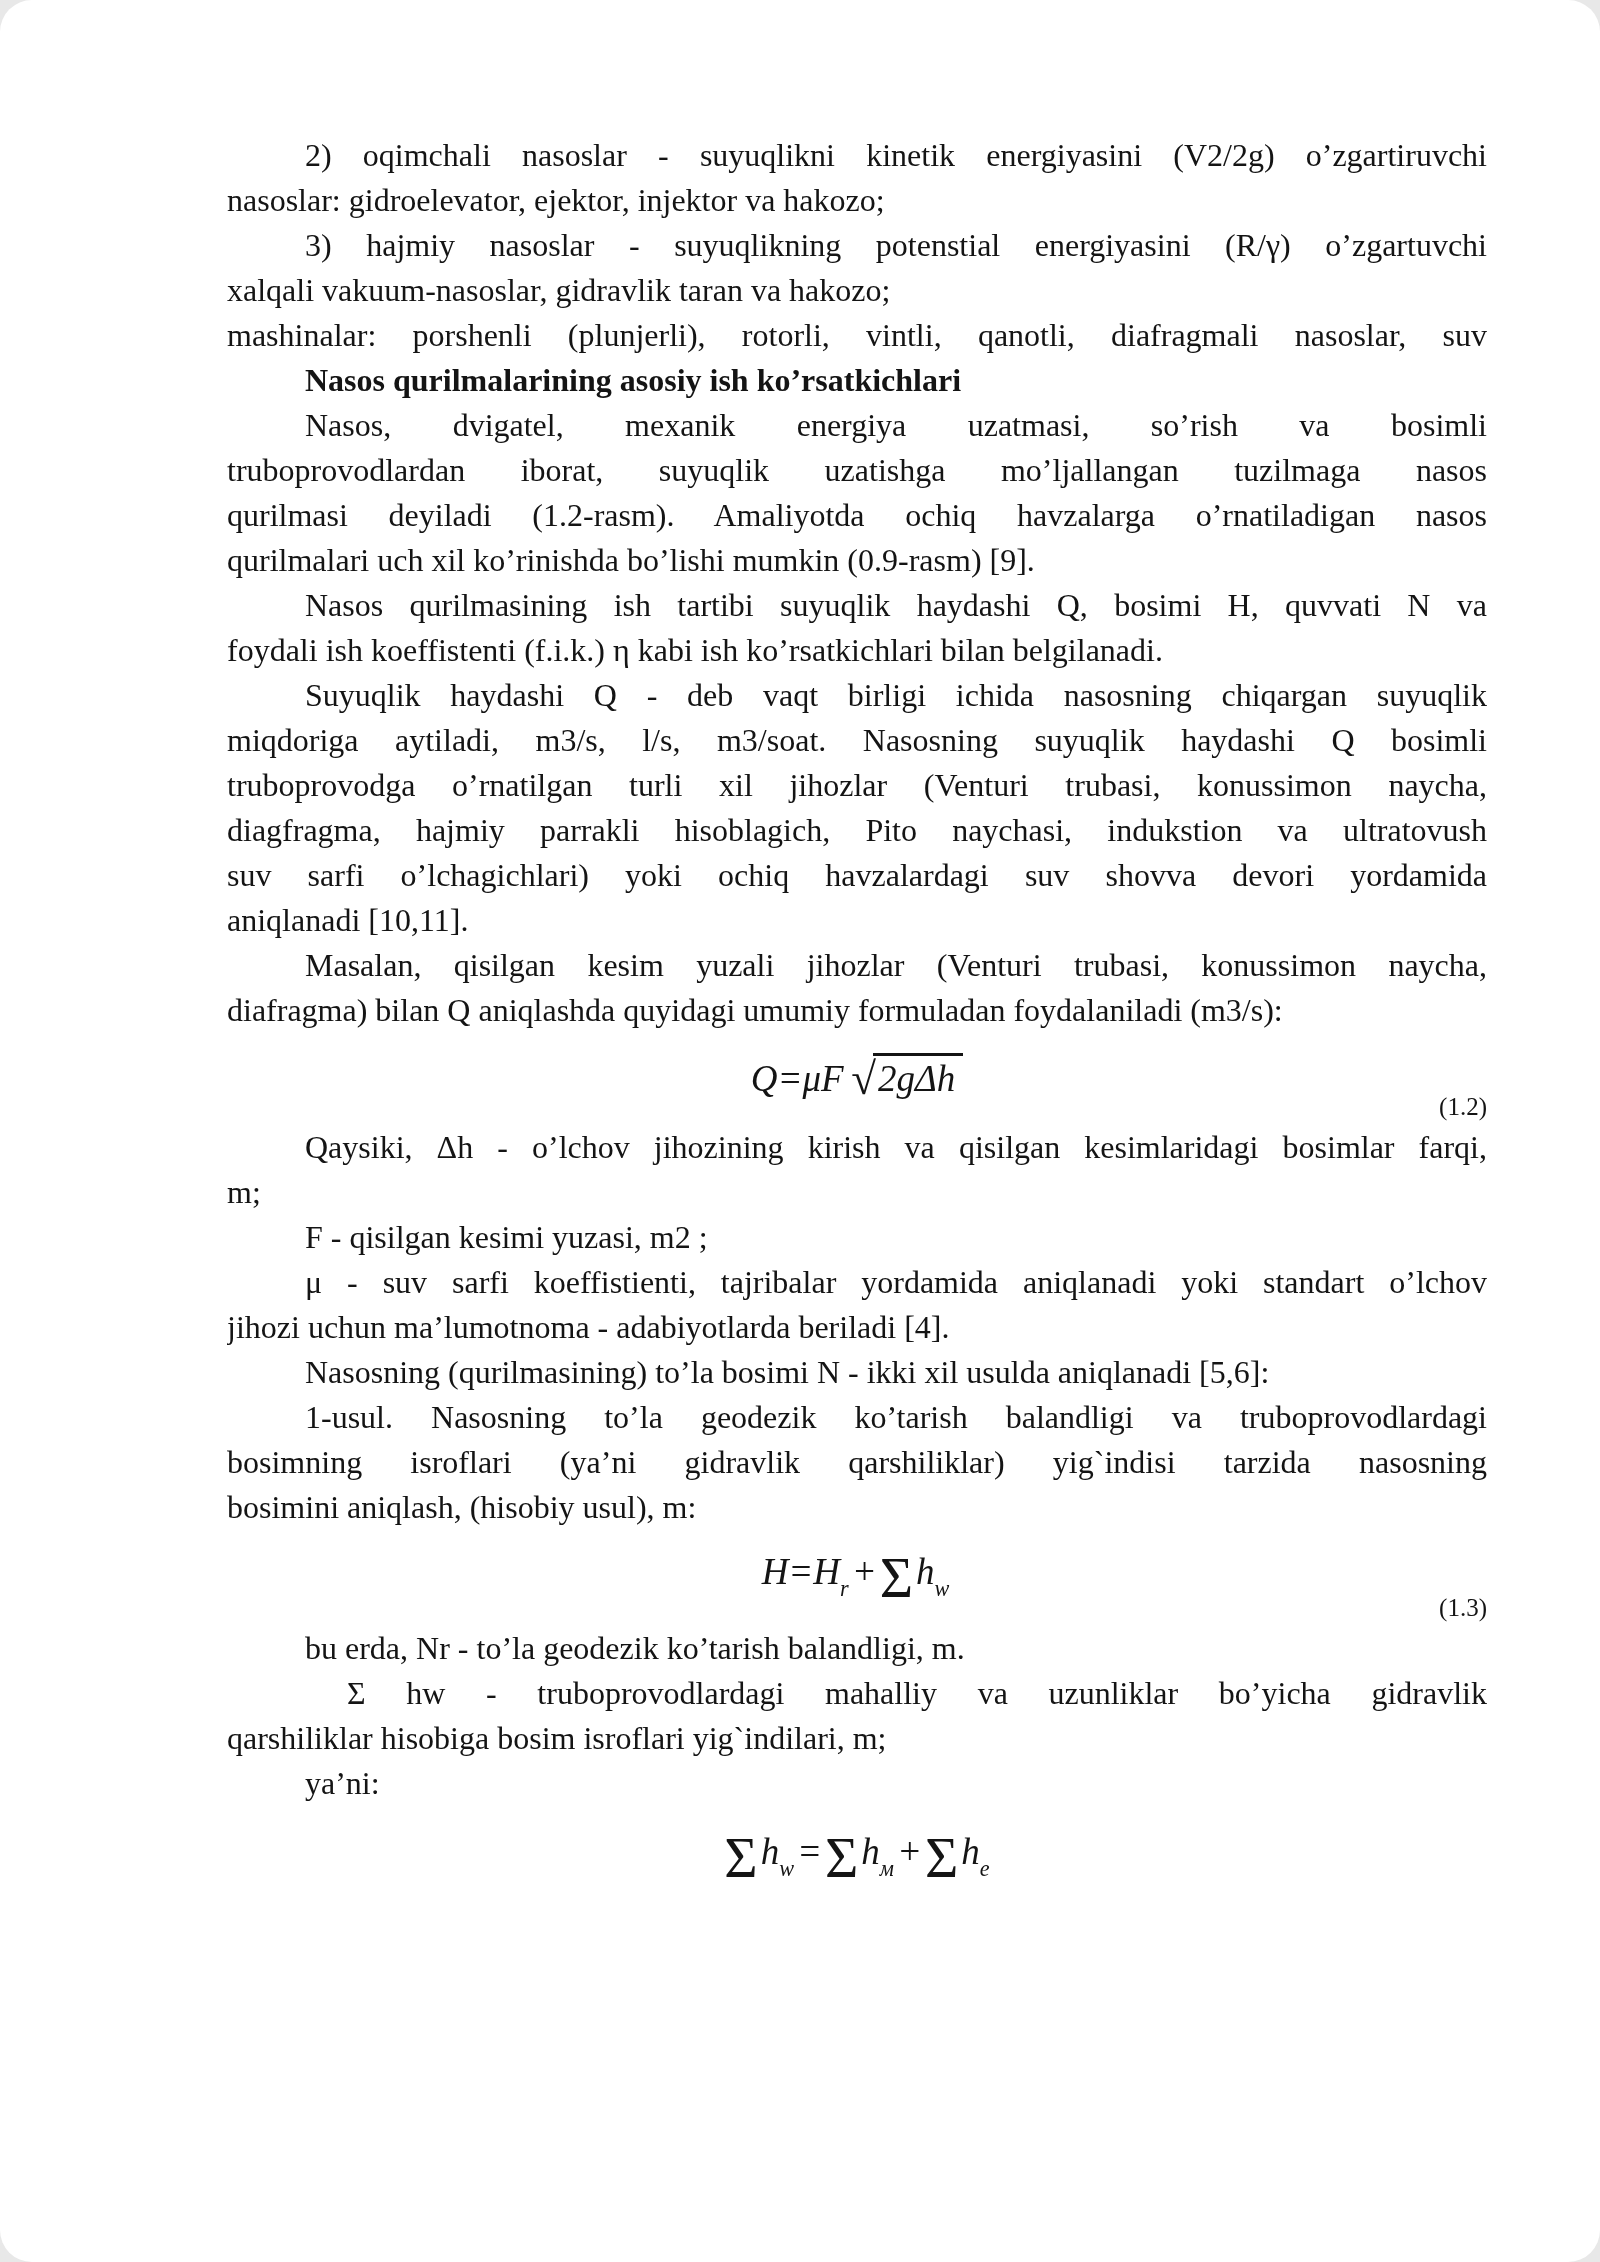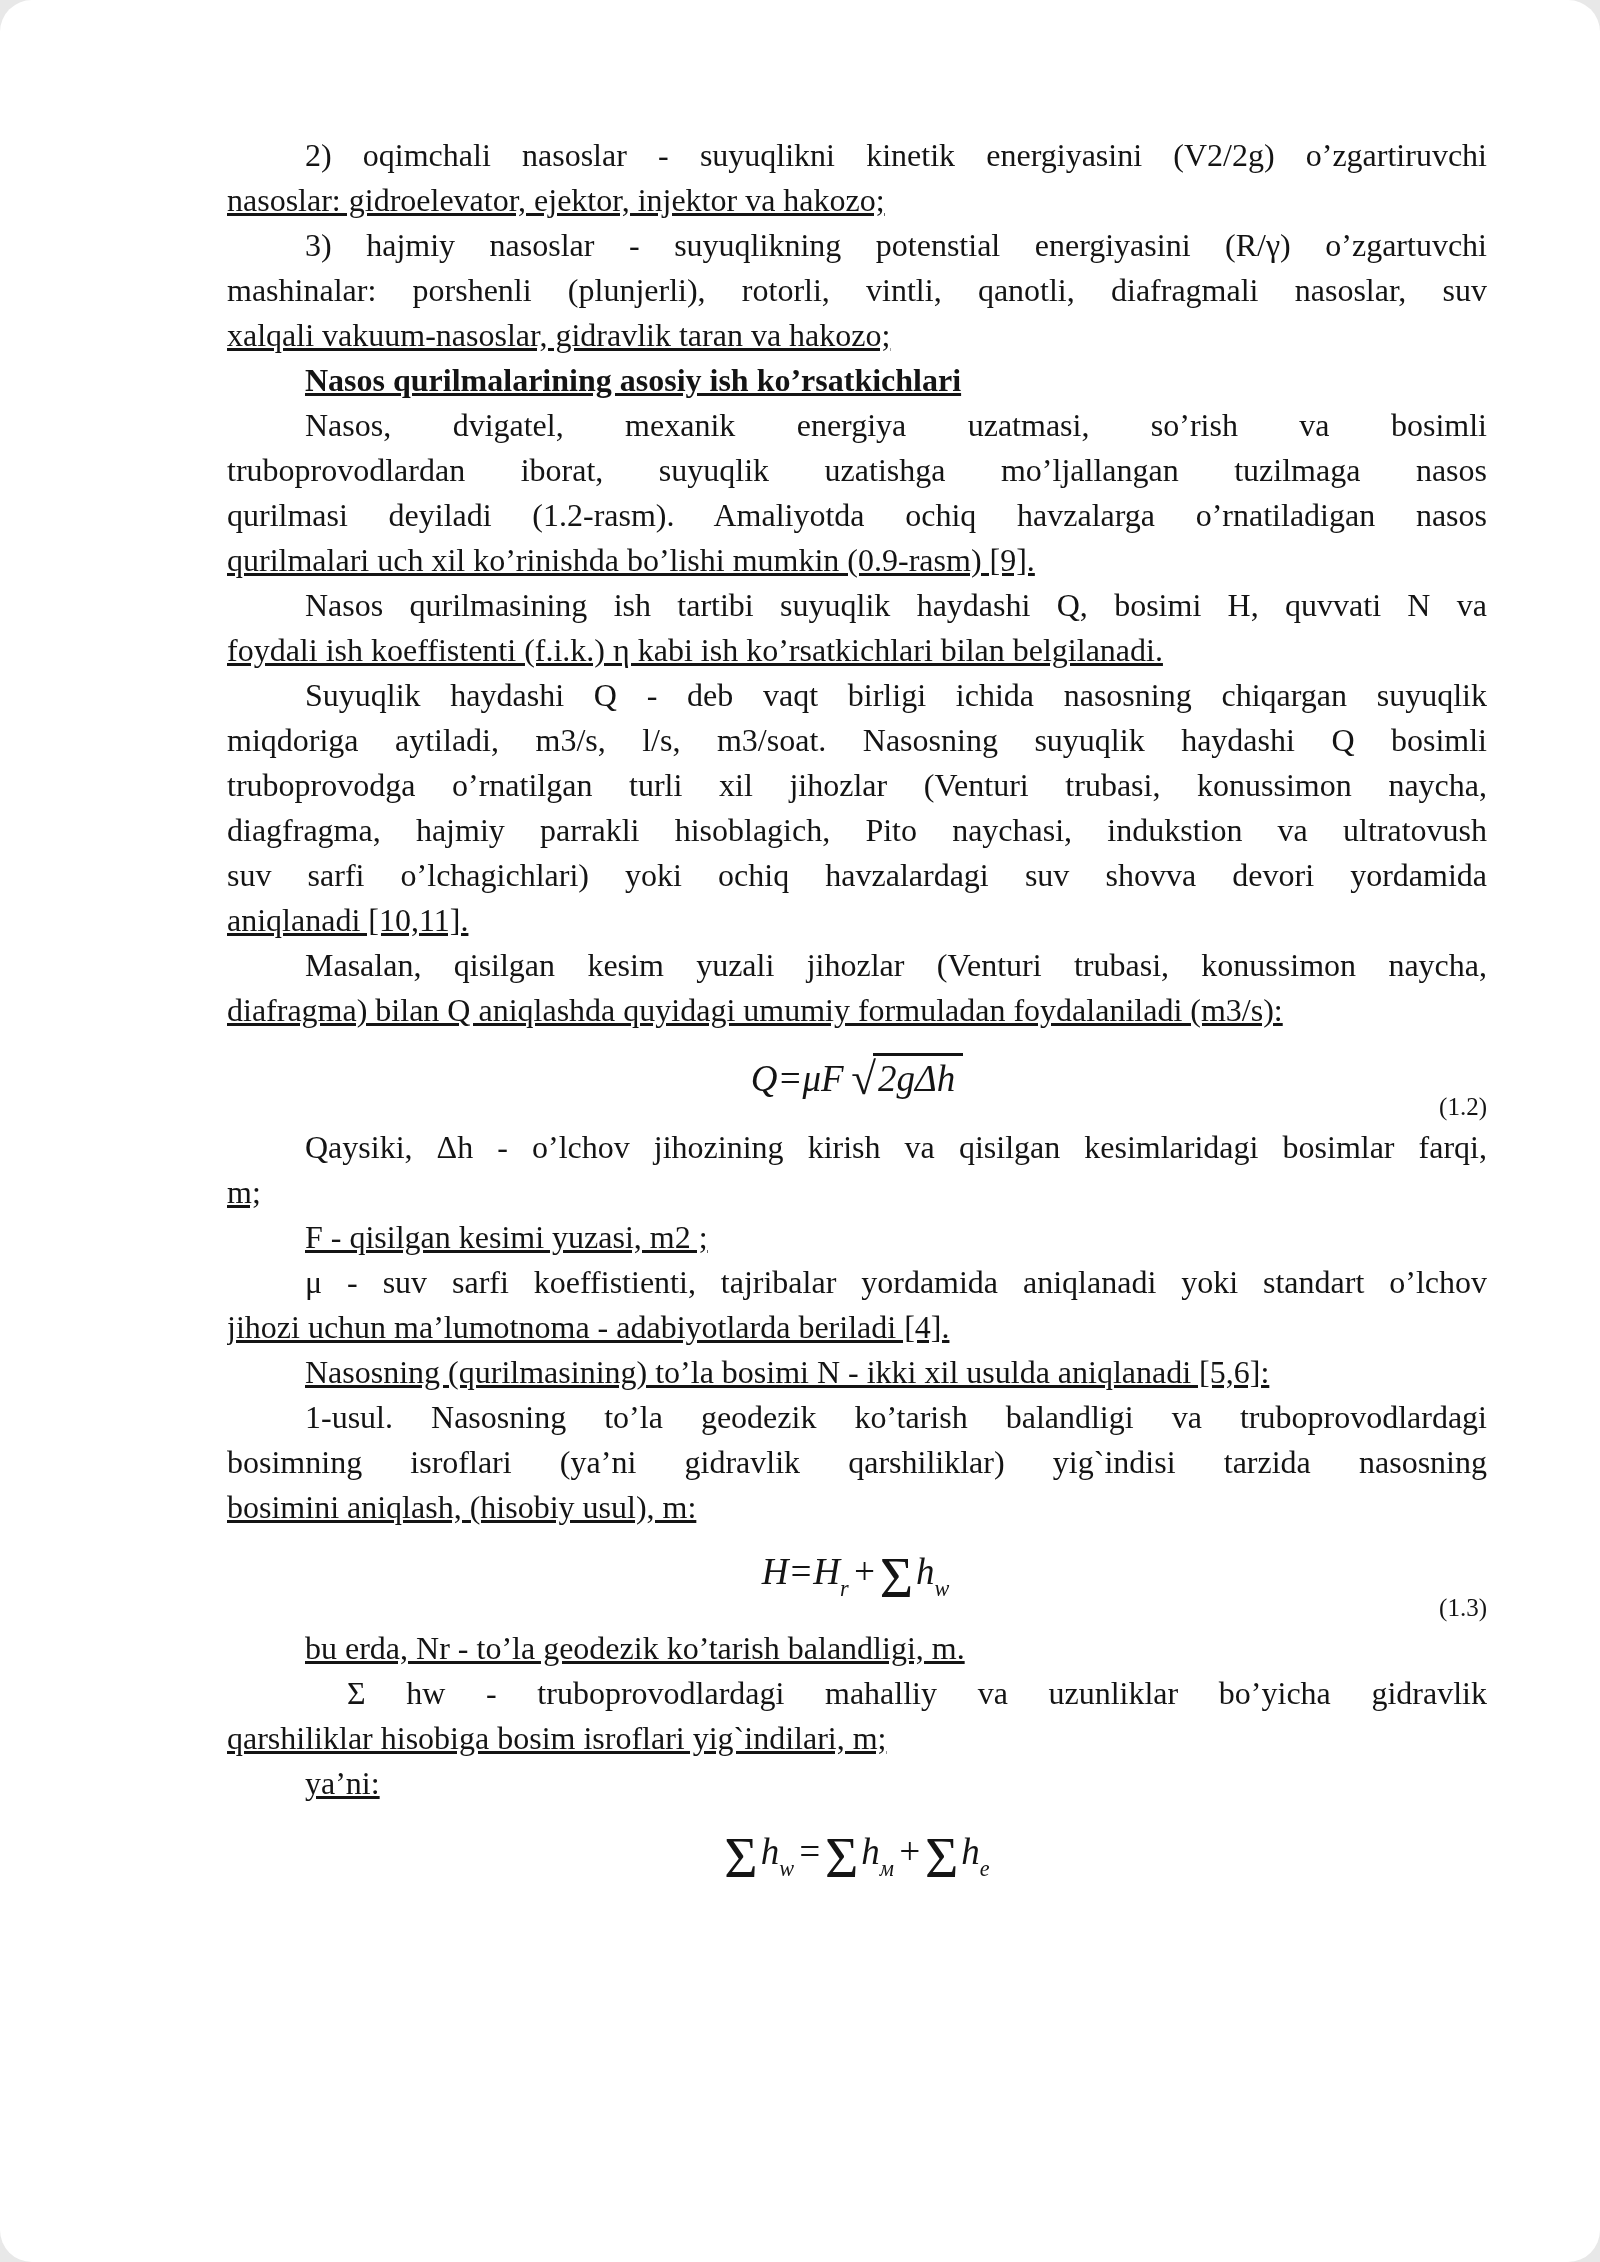--- a/index.html
+++ b/index.html
@@ -22,21 +22,20 @@
     height:45px; line-height:45px;
     font-size:32px;
     text-align:justify;
     text-align-last:justify;
     overflow:hidden;
     white-space:normal;
   }
   .line.last {
     text-align:right;
     text-align-last:left;
-    text-decoration:underline;
   }
   .indent-normal { padding-left:78px; }
   .indent-wide   { padding-left:120px; }
   .heading .line { font-weight:bold; }
   .eq-row {
     position:relative;
     display:flex; align-items:center; justify-content:center;
   }
   .formula {
     font-size:37px; font-style:italic; white-space:nowrap;
@@ -65,22 +64,22 @@
 <body>
 
 <div id="page">
   <div id="doc">
       <div class="para">
         <div class="line indent-normal">2) oqimchali nasoslar - suyuqlikni kinetik energiyasini (V2/2g) o’zgartiruvchi</div>
         <div class="line last">nasoslar: gidroelevator, ejektor, injektor va hakozo;</div>
       </div>
       <div class="para">
         <div class="line indent-normal">3) hajmiy nasoslar - suyuqlikning potenstial energiyasini (R/γ) o’zgartuvchi</div>
+        <div class="line last">xalqali vakuum-nasoslar, gidravlik taran va hakozo;</div>
         <div class="line">mashinalar: porshenli (plunjerli), rotorli, vintli, qanotli, diafragmali nasoslar, suv</div>
-        <div class="line last">xalqali vakuum-nasoslar, gidravlik taran va hakozo;</div>
       </div>
       <div class="para heading">
         <div class="line last indent-normal">Nasos qurilmalarining asosiy ish ko’rsatkichlari</div>
       </div>
       <div class="para">
         <div class="line indent-normal">Nasos, dvigatel, mexanik energiya uzatmasi, so’rish va bosimli</div>
         <div class="line">truboprovodlardan iborat, suyuqlik uzatishga mo’ljallangan tuzilmaga nasos</div>
         <div class="line">qurilmasi deyiladi (1.2-rasm). Amaliyotda ochiq havzalarga o’rnatiladigan nasos</div>
         <div class="line last">qurilmalari uch xil ko’rinishda bo’lishi mumkin (0.9-rasm) [9].</div>
       </div>

